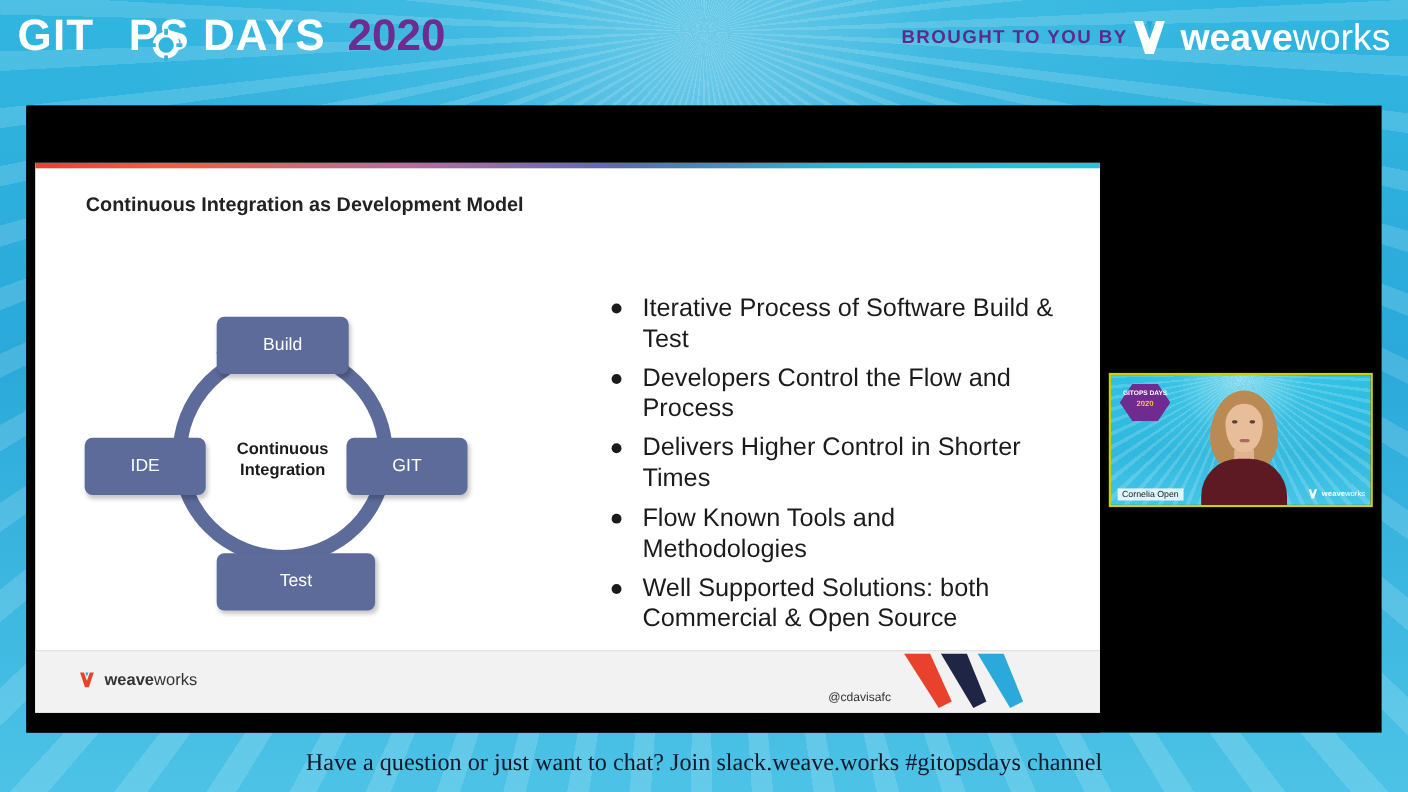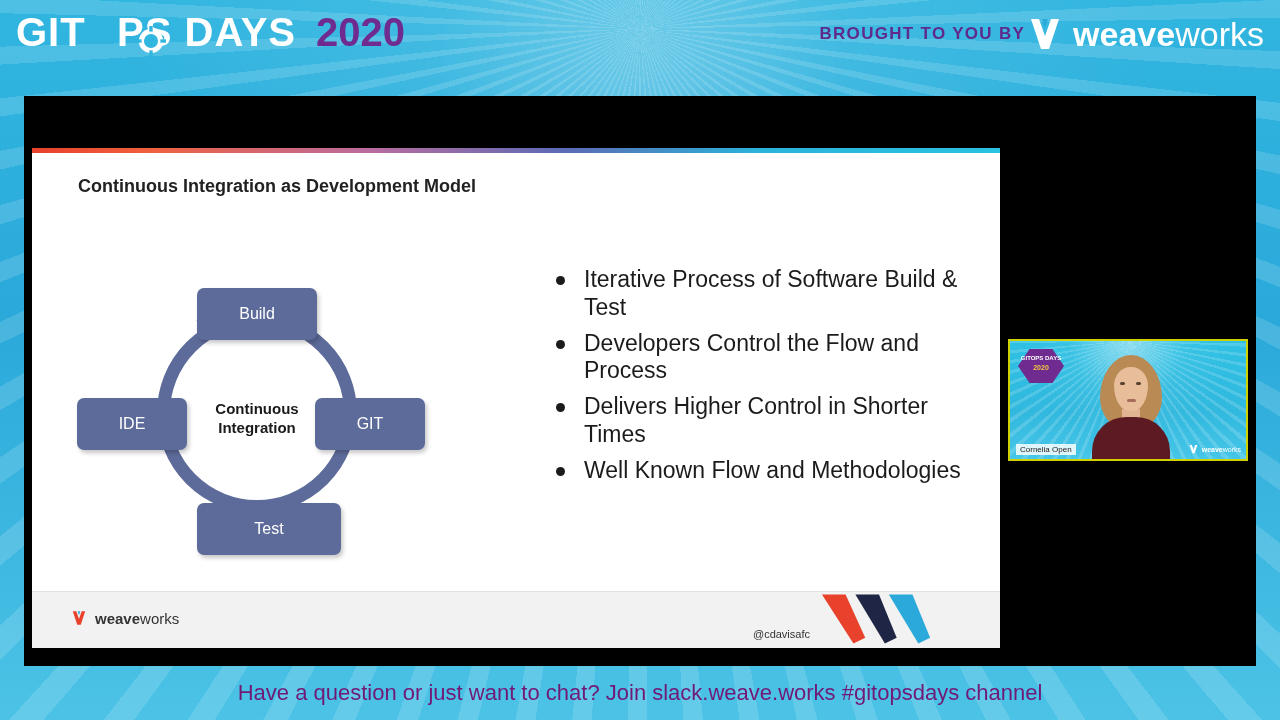--- a/index.html
+++ b/index.html
@@ -399,23 +399,24 @@
     bottom: 0;
     width: 1280px;
     height: 54px;
     z-index: 6;
     display: flex;
     align-items: center;
     justify-content: center;
   }
   .bottom-banner-text {
     font-size: 22px;
-    color: #701a75;
+    color: #0f172a;
     text-align: left;
     white-space: nowrap;
+    font-family: Liberation Serif, serif;
   }
   .ww-logo-svg { display: block; }
 </style>
 </head>
 <body>
 
 <div id="stage">
 
   <div class="bg-rays"></div>
 
@@ -474,21 +475,22 @@
             <div>Continuous</div>
             <div>Integration</div>
           </div>
         </div>
 
         <div class="slide-bullets">
           <ul>
             <li>Iterative Process of Software Build &amp; Test</li>
             <li>Developers Control the Flow and Process</li>
             <li>Delivers Higher Control in Shorter Times</li>
-            <li>Well Known Flow and Methodologies</li>
+            <li>Flow Known Tools and Methodologies</li>
+            <li>Well Supported Solutions: both Commercial &amp; Open Source</li>
           </ul>
         </div>
 
         <div class="slide-footer">
           <div class="slide-footer-logo">
             <svg width="18" height="16" viewBox="0 0 40 36" class="ww-logo-svg">
               <path d="M6 3 L14 3 L20 20 L26 3 L34 3 L24 33 L16 33 Z" fill="#e8412c"></path>
               <path d="M17 3 L23 3 L20 12 Z" fill="#2aa9da"></path>
             </svg>
             <span class="slide-footer-logo-text"><b>weave</b><span>works</span></span>

